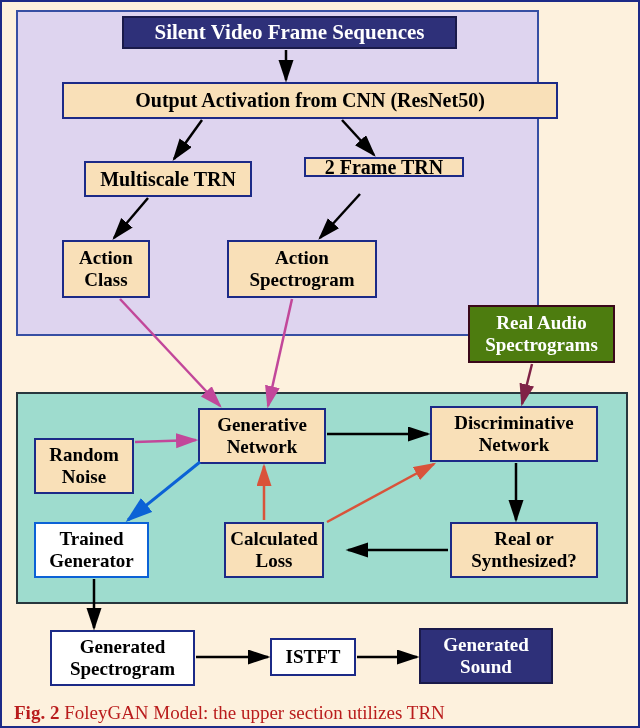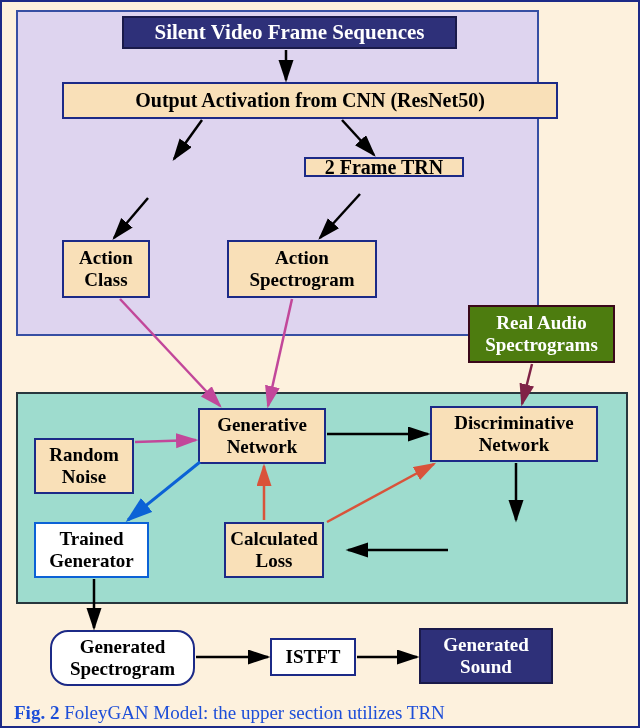--- a/index.html
+++ b/index.html
@@ -74,21 +74,21 @@
     color: #fff;
     border: 2px solid #3a081a;
     font-weight: bold;
     font-size: 19px;
   }
   .caption {
     position: absolute;
     left: 14px;
     top: 702px;
     width: 612px;
-    color: #1d4ed8;
+    color: #b91c1c;
     font-size: 19px;
     font-family: "Times New Roman", Georgia, serif;
   }
   .caption b { font-weight: bold; }
   svg.arrows {
     position: absolute;
     left: 0;
     top: 0;
     width: 640px;
     height: 700px;
@@ -100,41 +100,43 @@
 
 <div class="canvas">
 
   <div class="section-top"></div>
   <div class="section-mid"></div>
 
   <div class="box navy" style="left:120px; top:14px; width:335px; height:33px;">Silent Video Frame Sequences</div>
 
   <div class="box peach" style="left:60px; top:80px; width:496px; height:37px;">Output Activation from CNN (ResNet50)</div>
 
+  <div class="box peach" style="left:82px; top:159px; width:168px; height:36px;">Multiscale TRN</div>
 
   <div class="box peach" style="left:302px; top:155px; width:160px; height:20px;">2 Frame TRN</div>
 
   <div class="box peach peach-sm" style="left:60px; top:238px; width:88px; height:58px;">Action Class</div>
 
   <div class="box peach peach-sm" style="left:225px; top:238px; width:150px; height:58px;">Action Spectrogram</div>
 
   <div class="box maroon" style="left:466px; top:303px; width:147px; height:58px;">Real Audio Spectrograms</div>
 
   <div class="box peach peach-sm" style="left:32px; top:412px; width:100px; height:56px;margin-top:24px;">Random Noise</div>
 
   <div class="box peach peach-sm" style="left:196px; top:406px; width:128px; height:56px;">Generative Network</div>
 
   <div class="box peach peach-sm" style="left:428px; top:404px; width:168px; height:56px;">Discriminative Network</div>
 
   <div class="box lightblue trained-border" style="left:32px; top:520px; width:115px; height:56px;">Trained Generator</div>
 
   <div class="box peach peach-sm" style="left:222px; top:520px; width:100px; height:56px;">Calculated Loss</div>
 
-
-  <div class="box lightblue" style="left:48px; top:628px; width:145px; height:56px;border-radius:18px;">Generated Spectrogram</div>
+  <div class="box peach peach-sm" style="left:448px; top:520px; width:148px; height:56px;">Real or Synthesized?</div>
+
+  <div class="box lightblue" style="left:48px; top:628px; width:145px; height:56px;">Generated Spectrogram</div>
 
   <div class="box lightblue" style="left:268px; top:636px; width:86px; height:38px;">ISTFT</div>
 
   <div class="box navy" style="left:417px; top:626px; width:134px; height:56px; font-size:19px;">Generated Sound</div>
 
   <svg class="arrows">
     <defs>
       <marker id="ah-black" markerWidth="10" markerHeight="10" refX="8" refY="3" orient="auto">
         <path d="M0,0 L9,3 L0,6 Z" fill="#000"></path>
       </marker>

